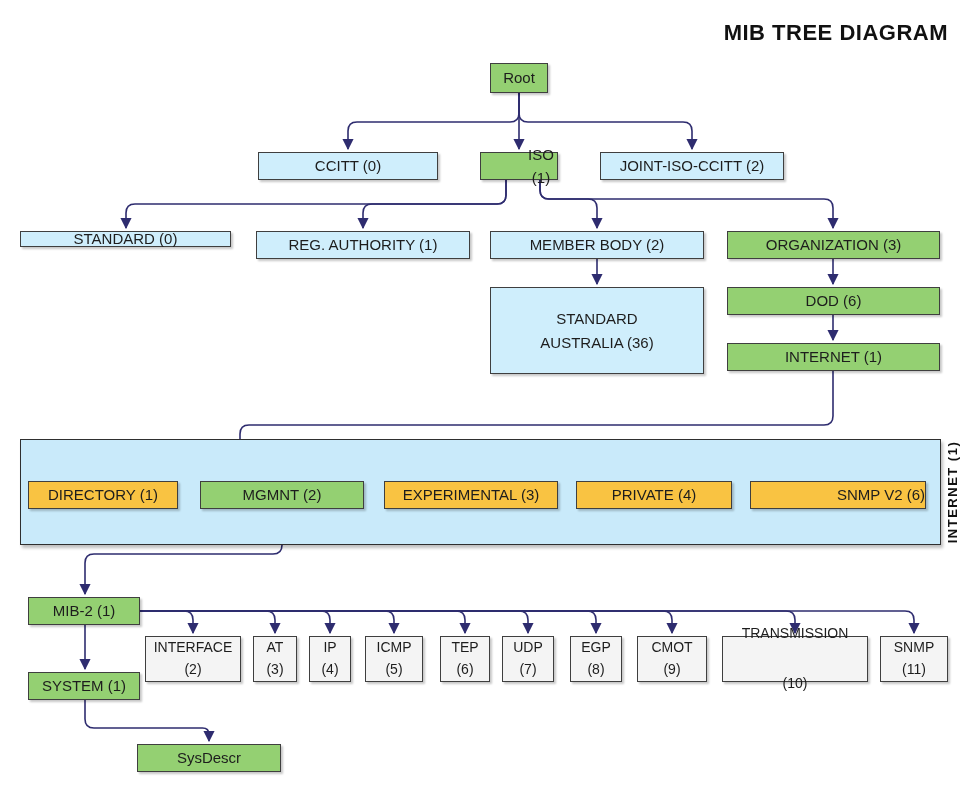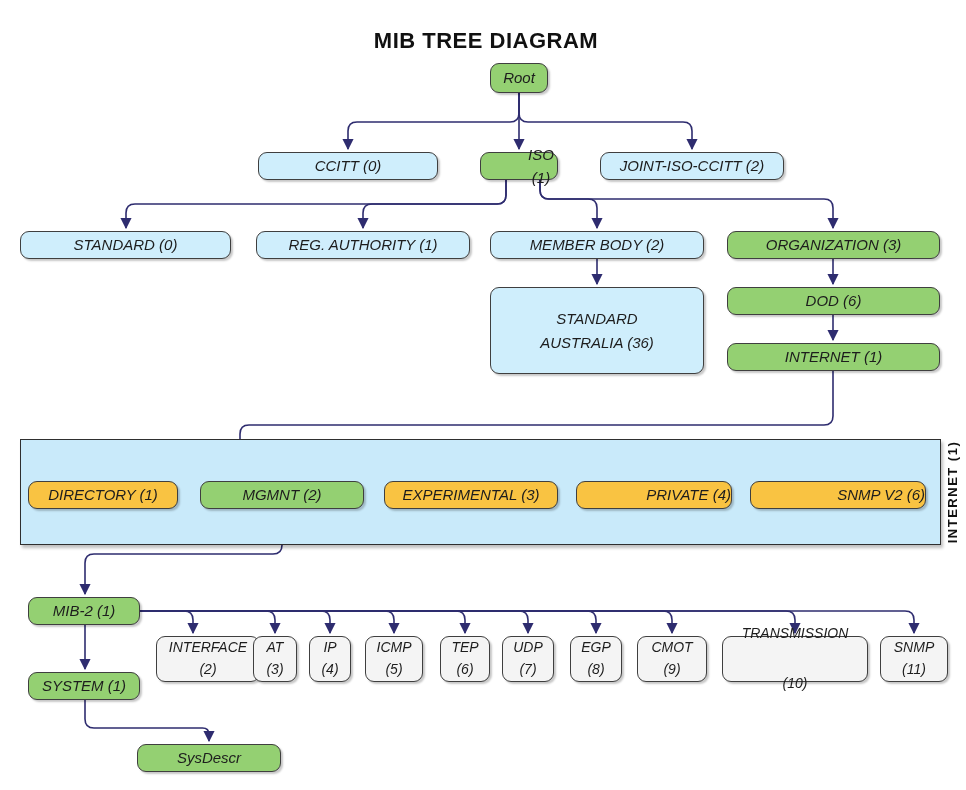--- a/index.html
+++ b/index.html
@@ -1,34 +1,34 @@
 <!DOCTYPE html>
 <html style="--green: #94d072; --blue: #cfeefc; --orange: #f9c342; --gray: #f4f4f4; --container: #c9eafa; --line: #2e2c6f; --border: #3f3f3f;"><head>
 <meta charset="utf-8">
 <style>
   html,body{margin:0;padding:0;background:#ffffff;}
   .canvas{
     position:relative;width:966px;height:790px;background:#ffffff;overflow:hidden;
     font-family:"Liberation Sans","DejaVu Sans",sans-serif;
   }
   .title{
-    position:absolute;top:12px;left:0;width:940px;margin:16px;text-align:center;
+    position:absolute;top:12px;left:0;width:940px;margin:8px;text-align:right;
     font-size:22px;font-weight:bold;color:#111;letter-spacing:.5px;
   }
   #edges{position:absolute;left:0;top:0;width:966px;height:790px;}
   #edges path.edge{fill:none;stroke:var(--line);stroke-width:1.6px;}
   .group-box{
     position:absolute;background:var(--container);border:1.7px solid #2f2f2f;
     box-sizing:border-box;box-shadow:2px 3px 3px rgba(0,0,0,.25);
   }
   .node{
     position:absolute;display:flex;flex-direction:column;align-items:center;justify-content:center;
-    border:1.6px solid var(--border);border-radius:9px;box-sizing:border-box;
+    border:1.6px solid var(--border);border-radius:0;box-sizing:border-box;
     color:#1d1d1d;font-size:15px;box-shadow:2px 2px 2px rgba(0,0,0,.22);
-    text-align:center;line-height:1.55;font-style:italic;
+    text-align:center;line-height:1.55;
   }
   .node.green {background:var(--green);}
   .node.blue  {background:var(--blue);}
   .node.orange{background:var(--orange);}
   .node.gray  {background:var(--gray);font-size:14px;}
   .side-label{
     position:absolute;font-weight:bold;font-size:13px;letter-spacing:1.5px;color:#111;
     text-align:center;transform:rotate(-90deg);white-space:nowrap;
   }
 </style>
@@ -79,21 +79,21 @@
       </div>
       <div class="node blue" style="left: 258px; top: 152px; width: 180px; height: 28px;">
         <div>CCITT (0)</div>
       </div>
       <div class="node green" style="left: 480px; top: 152px; width: 78px; height: 28px; padding-left: 44px;">
         <div>ISO (1)</div>
       </div>
       <div class="node blue" style="left: 600px; top: 152px; width: 184px; height: 28px;">
         <div>JOINT-ISO-CCITT (2)</div>
       </div>
-      <div class="node blue" style="left: 20px; top: 231px; width: 211px; height: 28px;">
+      <div class="node blue" style="left: 20px; top: 231px; width: 211px; height: 16px;">
         <div>STANDARD (0)</div>
       </div>
       <div class="node blue" style="left: 256px; top: 231px; width: 214px; height: 28px;">
         <div>REG. AUTHORITY (1)</div>
       </div>
       <div class="node blue" style="left: 490px; top: 231px; width: 214px; height: 28px;">
         <div>MEMBER BODY (2)</div>
       </div>
       <div class="node green" style="left: 727px; top: 231px; width: 213px; height: 28px;">
         <div>ORGANIZATION (3)</div>
@@ -110,30 +110,30 @@
       </div>
       <div class="node orange" style="left: 28px; top: 481px; width: 150px; height: 28px;">
         <div>DIRECTORY (1)</div>
       </div>
       <div class="node green" style="left: 200px; top: 481px; width: 164px; height: 28px;">
         <div>MGMNT (2)</div>
       </div>
       <div class="node orange" style="left: 384px; top: 481px; width: 174px; height: 28px; justify-content: center;">
         <div>EXPERIMENTAL (3)</div>
       </div>
-      <div class="node orange" style="left: 576px; top: 481px; width: 156px; height: 28px; align-items: flex-end;">
+      <div class="node orange" style="left: 576px; top: 481px; width: 156px; height: 28px;">
         <div>PRIVATE (4)</div>
       </div>
       <div class="node orange" style="left: 750px; top: 481px; width: 176px; height: 28px; align-items: flex-end;">
         <div>SNMP V2 (6)</div>
       </div>
       <div class="node green" style="left: 28px; top: 597px; width: 112px; height: 28px;">
         <div>MIB-2 (1)</div>
       </div>
-      <div class="node gray" style="left: 145px; top: 636px; width: 104px; height: 46px; margin-left: 11px;">
+      <div class="node gray" style="left: 145px; top: 636px; width: 96px; height: 46px;">
         <div>INTERFACE</div>
         <div>(2)</div>
       </div>
       <div class="node gray" style="left: 253px; top: 636px; width: 44px; height: 46px;">
         <div>AT</div>
         <div>(3)</div>
       </div>
       <div class="node gray" style="left: 309px; top: 636px; width: 42px; height: 46px;">
         <div>IP</div>
         <div>(4)</div>

